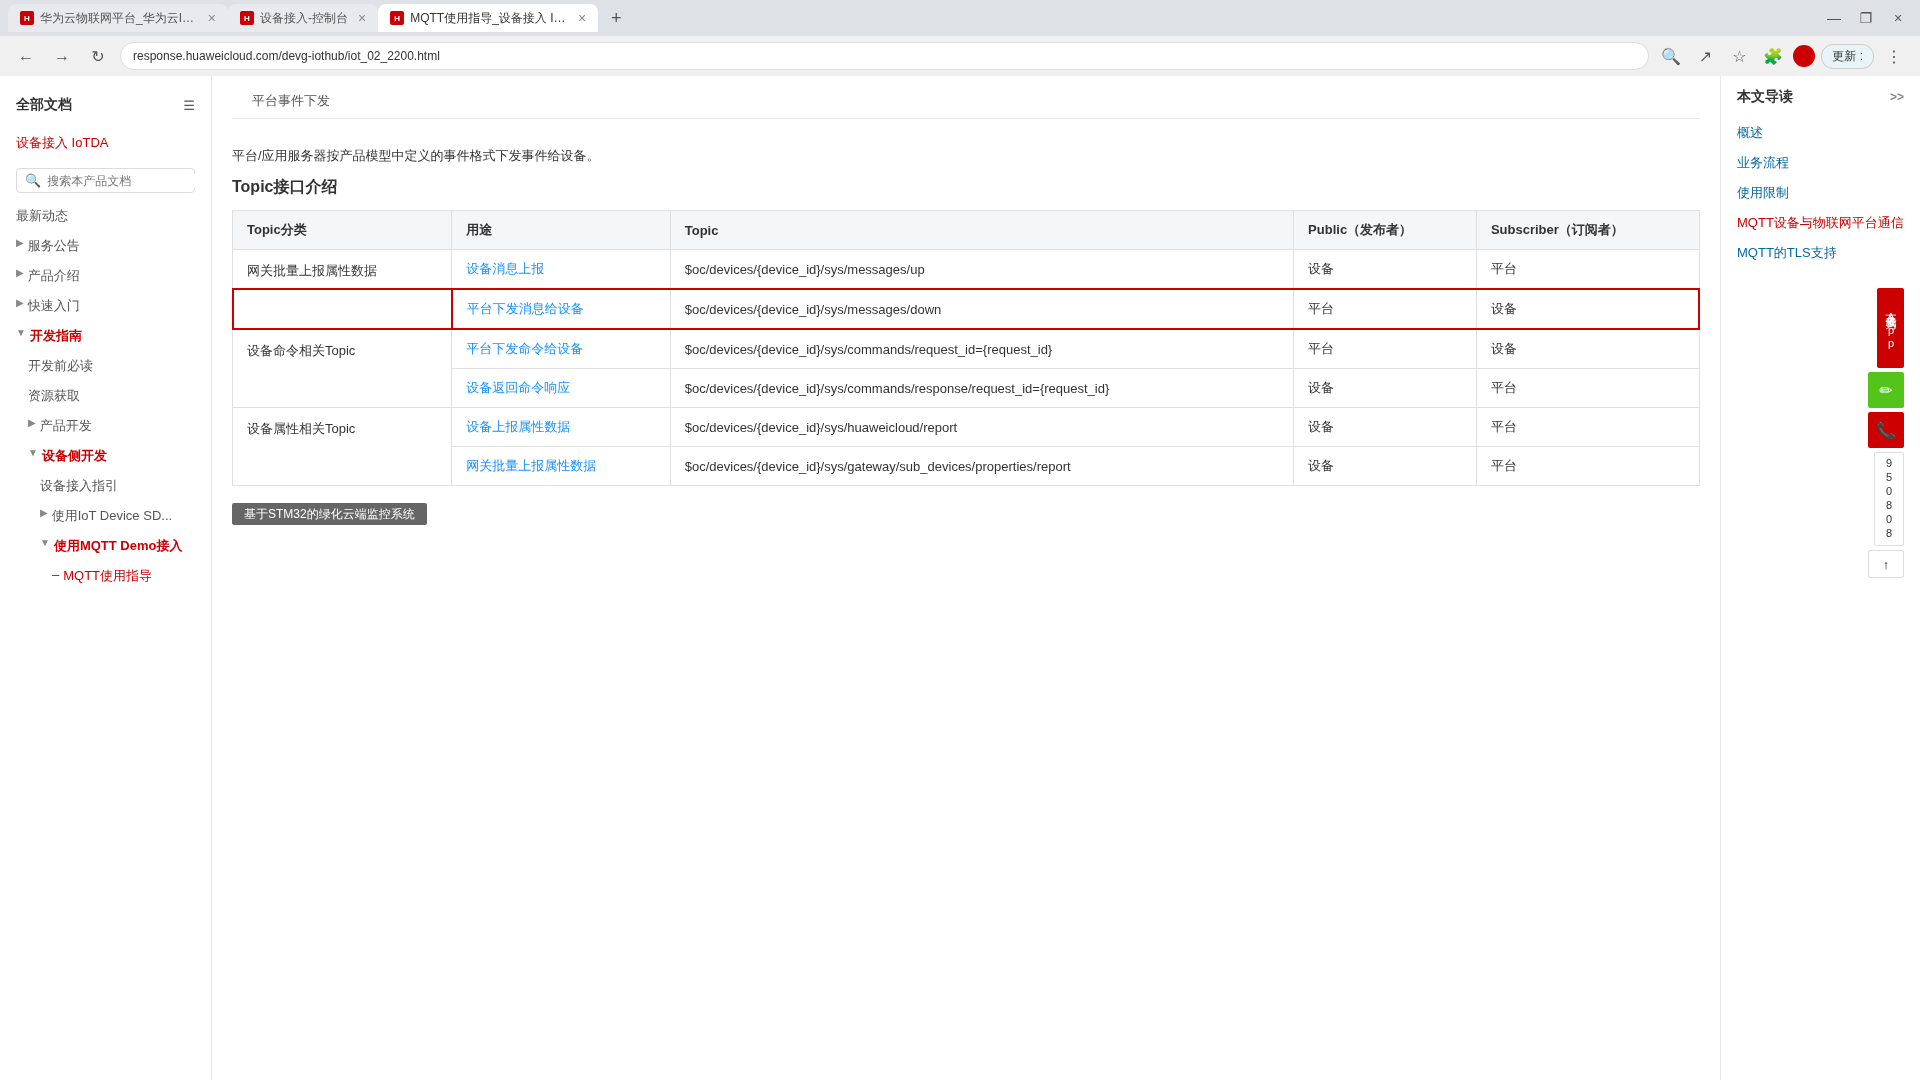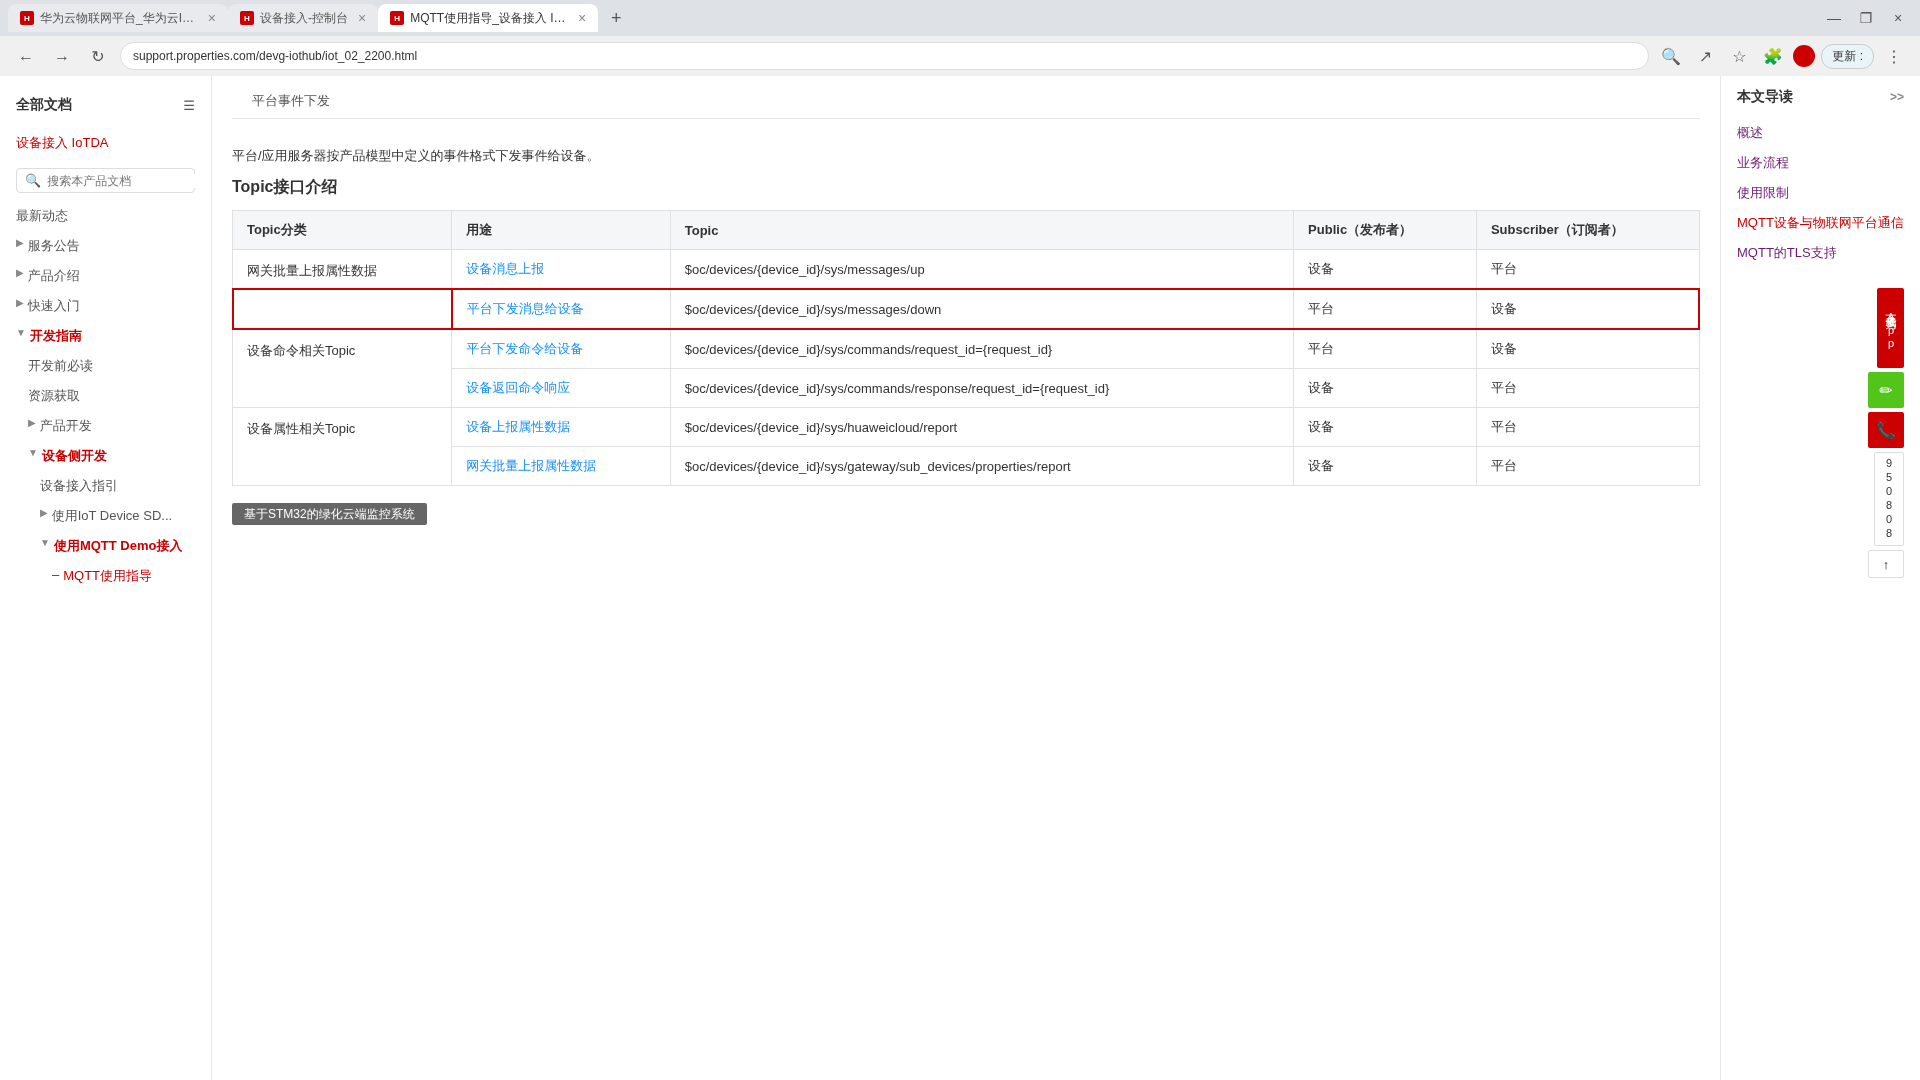--- a/index.html
+++ b/index.html
@@ -60,21 +60,21 @@
 
     
     .topic-table { width: 100%; border-collapse: collapse; font-size: 13px; }
     .topic-table th { background: #f5f6f7; padding: 10px 14px; text-align: left; border: 1px solid #e0e0e0; font-weight: bold; color: #333; }
     .topic-table td { padding: 10px 14px; border: 1px solid #e0e0e0; color: #333; vertical-align: middle; }
     .topic-table .link { color: #1890ff; cursor: pointer; text-decoration: none; }
 
     
     .right-sidebar { width: 200px; flex-shrink: 0; padding: 12px 16px; border-left: 1px solid #e8e8e8; overflow-y: auto; }
     .right-sidebar-title { font-size: 14px; font-weight: bold; color: #333; margin-bottom: 12px; display: flex; align-items: center; justify-content: space-between; }
-    .right-sidebar-item { padding: 6px 0; font-size: 13px; color: #701a75; cursor: pointer; }
+    .right-sidebar-item { padding: 6px 0; font-size: 13px; color: #0369a1; cursor: pointer; }
     .right-sidebar-item.active { color: #c00; }
   </style>
 </head>
 <body>
 
 <div class="browser-chrome">
   <div class="tab-bar">
 
     <div class="tab inactive">
       <div class="tab-favicon">H</div>
@@ -97,21 +97,21 @@
     <div class="tab-bar-end">
       <div class="chrome-btn">—</div>
       <div class="chrome-btn">❐</div>
       <div class="chrome-btn">×</div>
     </div>
   </div>
   <div class="address-bar">
     <div class="nav-btn">←</div>
     <div class="nav-btn">→</div>
     <div class="nav-btn">↻</div>
-    <div class="address-input">support.properties.com/devg-iothub/iot_02_2200.html</div>
+    <div class="address-input">response.huaweicloud.com/devg-iothub/iot_02_2200.html</div>
     <div class="address-actions">
       <div class="nav-btn">🔍</div>
       <div class="nav-btn">↗</div>
       <div class="nav-btn">☆</div>
       <div class="nav-btn">🧩</div>
       <div class="nav-btn" style="width:22px;height:22px;border-radius:50%;background:#cc0000;"></div>
       <div class="update-btn">更新 :</div>
       <div class="nav-btn">⋮</div>
     </div>
   </div>

